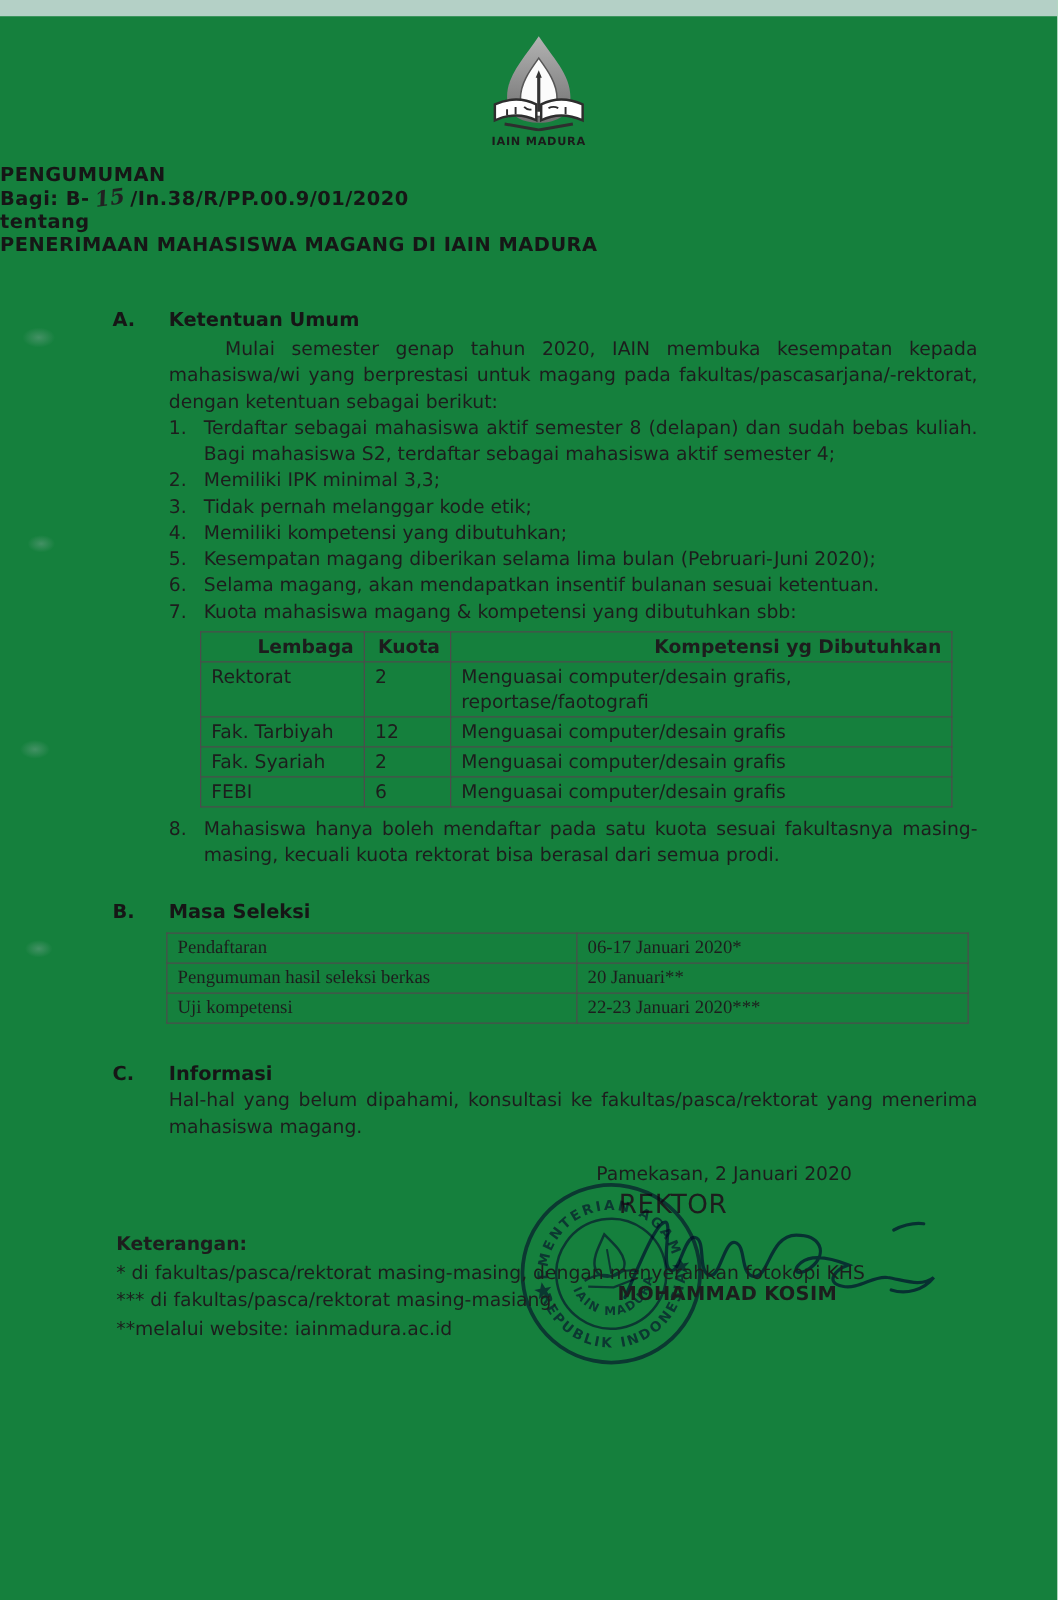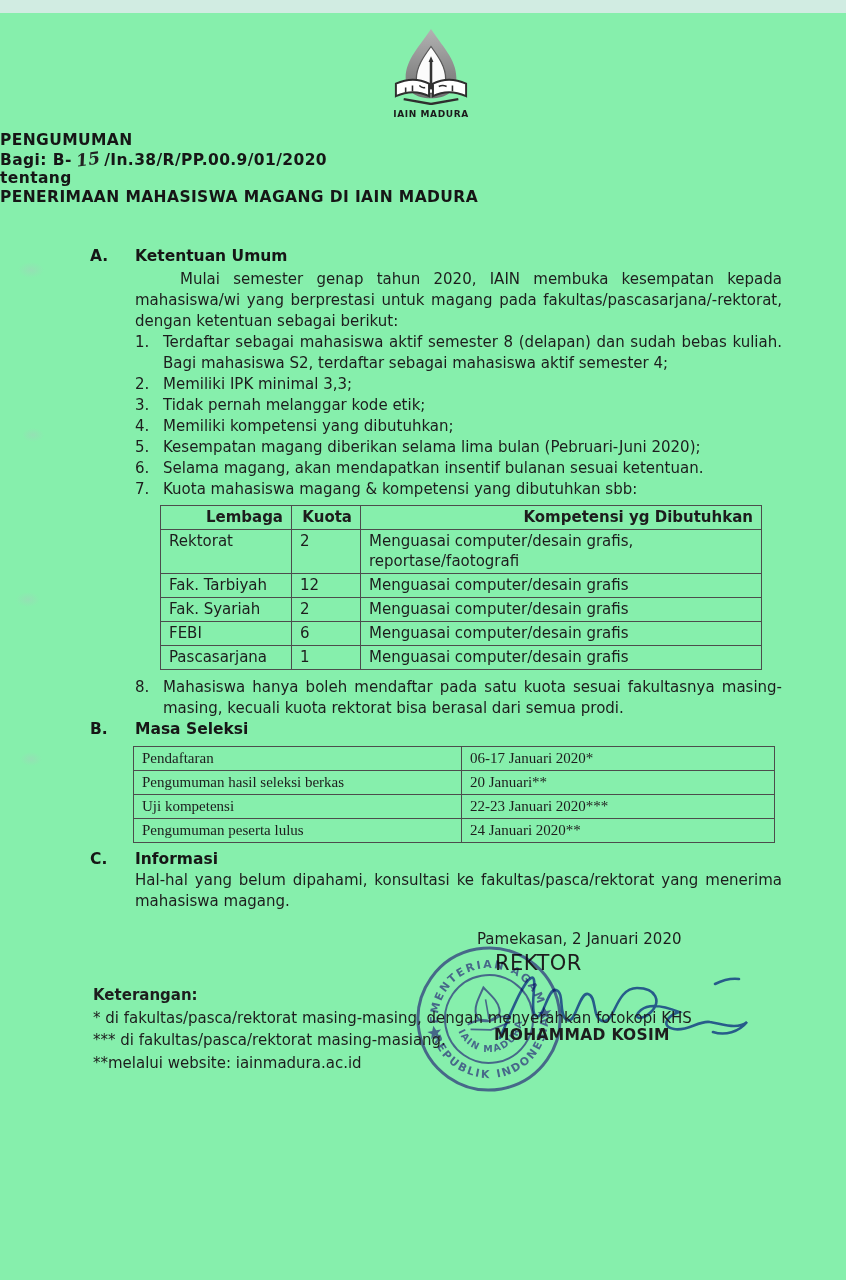--- a/index.html
+++ b/index.html
@@ -1,17 +1,17 @@
 <!DOCTYPE html>
 <html><head>
 <meta charset="utf-8">
 <style>
   html,body{margin:0;padding:0;background:#ffffff;}
   .page{
-    position:relative;width:846px;height:1280px;background:#86efac;
+    position:relative;width:846px;height:1280px;background:#15803d;
     font-family:"DejaVu Sans","Liberation Sans",sans-serif;color:#1d1d1d;
     overflow:hidden;
   }
   .scan-band{position:absolute;top:0;left:0;width:846px;height:13px;background:#e9ebf4;opacity:.75;}
   .smudge{position:absolute;border-radius:50%;background:radial-gradient(closest-side,#b9bcc9,transparent);opacity:.28;}
 
   
   .logo-block{position:absolute;top:27px;left:372px;width:118px;text-align:center;}
   .logo-label{font-size:9px;font-weight:bold;letter-spacing:.6px;color:#1b1b1b;margin-top:0px;}
 
@@ -146,25 +146,20 @@
         <tr>
           <td>Fak. Syariah</td>
           <td>2</td>
           <td>Menguasai computer/desain grafis</td>
         </tr>
         <tr>
           <td>FEBI</td>
           <td>6</td>
           <td>Menguasai computer/desain grafis</td>
         </tr>
-        <tr>
-          <td>Pascasarjana</td>
-          <td>1</td>
-          <td>Menguasai computer/desain grafis</td>
-        </tr>
       </tbody>
         </table>
 
       <div class="num-item item8">
           <span class="num">8.</span>
           <span class="num-text">Mahasiswa hanya boleh mendaftar pada satu kuota sesuai fakultasnya masing-masing, kecuali kuota rektorat bisa berasal dari semua prodi.</span>
         </div>
     </div>
   </div>
 
@@ -179,24 +174,20 @@
         <td class="c0">Pendaftaran</td>
         <td>06-17 Januari 2020*</td>
       </tr>
       <tr>
         <td class="c0">Pengumuman hasil seleksi berkas</td>
         <td>20 Januari**</td>
       </tr>
       <tr>
         <td class="c0">Uji kompetensi</td>
         <td>22-23 Januari 2020***</td>
-      </tr>
-      <tr>
-        <td class="c0">Pengumuman peserta lulus</td>
-        <td>24 Januari 2020**</td>
       </tr>
     </tbody>
       </table>
   </div>
 
   <div class="section" style="top:849px;">
     <div class="sec-head">
       <span class="sec-letter">C.</span>
       <span>Informasi</span>
     </div>

